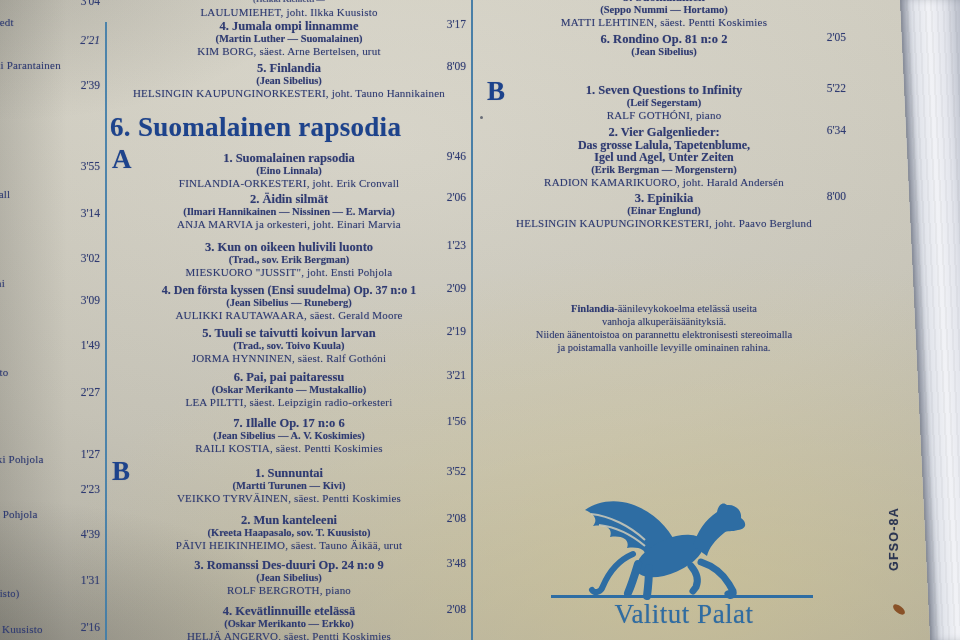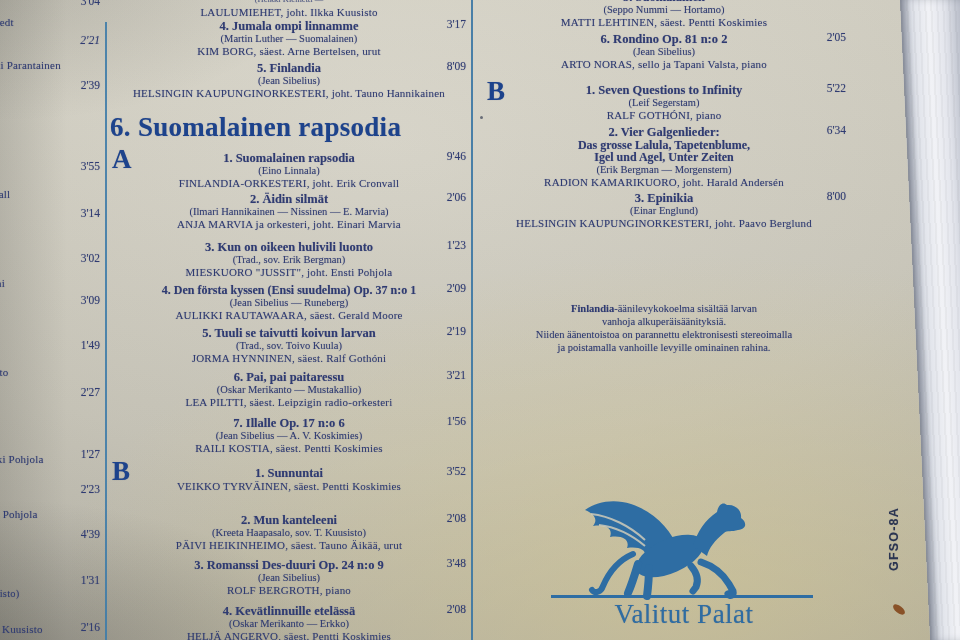--- a/index.html
+++ b/index.html
@@ -15,21 +15,21 @@
       linear-gradient(180deg, rgba(255,255,255,.06), rgba(0,0,0,.07)),
       radial-gradient(140% 120% at 40% 22%, #d8d5c9 0%, #cdcabd 42%, #b6b3a7 84%, #a3a095 100%);
   }
   .txt{text-shadow:0 0 1px rgba(44,55,105,.35);}
   .col{position:absolute;top:0;height:640px;}
   #colM{left:110px;width:358px;}
   #colR{left:480px;width:368px;}
   .track{position:absolute;left:0;width:100%;text-align:center;line-height:12.5px;white-space:nowrap;}
   .tt{font-size:12.5px;font-weight:bold;}
   .tt2{font-size:12px;font-weight:bold;}
-  .ts{font-size:10.5px;}
+  .ts{font-size:10.5px;font-weight:bold;}
   .tc{font-size:11px;letter-spacing:.2px;}
   .time{position:absolute;right:2px;top:-2px;font-size:11.5px;font-weight:normal;}
   .sideletter{position:absolute;font-size:27px;font-weight:bold;color:#1d438c;line-height:26px;}
   .heading{position:absolute;font-size:27px;font-weight:bold;color:#1d438c;letter-spacing:.3px;white-space:nowrap;}
   .divider{position:absolute;width:2px;background:#3f7ca8;opacity:.9;}
   .frag{position:absolute;font-size:11px;white-space:nowrap;letter-spacing:.2px;}
   .lt{position:absolute;left:30px;width:70px;text-align:right;font-size:11.5px;}
   .note{position:absolute;left:0;width:100%;text-align:center;font-size:10.5px;line-height:13px;}
   .edge{
     position:absolute;left:900px;top:0;width:62px;height:640px;
@@ -155,20 +155,21 @@
       <div class="tt">7. Illalle Op. 17 n:o 6</div>
       <div class="ts">(Jean Sibelius — A. V. Koskimies)</div>
       <div class="tc">RAILI KOSTIA, säest. Pentti Koskimies</div>
       <span class="time">1'56</span>
     </div>
 
     <div class="sideletter" style="left:2px;top:458px;">B</div>
 
     <div class="track" style="top:467px;">
       <div class="tt">1. Sunnuntai</div>
+      <div class="ts">(Martti Turunen — Kivi)</div>
       <div class="tc">VEIKKO TYRVÄINEN, säest. Pentti Koskimies</div>
       <span class="time">3'52</span>
     </div>
 
     <div class="track" style="top:514px;">
       <div class="tt">2. Mun kanteleeni</div>
       <div class="ts">(Kreeta Haapasalo, sov. T. Kuusisto)</div>
       <div class="tc">PÄIVI HEIKINHEIMO, säest. Tauno Äikää, urut</div>
       <span class="time">2'08</span>
     </div>
@@ -192,21 +193,20 @@
 
     <div class="track" style="top:-9px;">
       <div class="tt">5. Suomalainen</div>
       <div class="ts">(Seppo Nummi — Hortamo)</div>
       <div class="tc">MATTI LEHTINEN, säest. Pentti Koskimies</div>
     </div>
 
     <div class="track" style="top:33px;">
       <div class="tt">6. Rondino Op. 81 n:o 2</div>
       <div class="ts">(Jean Sibelius)</div>
-      <div class="tc">ARTO NORAS, sello ja Tapani Valsta, piano</div>
       <span class="time">2'05</span>
     </div>
 
     <div class="sideletter" style="left:7px;top:78px;">B</div>
 
     <div class="track" style="top:84px;">
       <div class="tt">1. Seven Questions to Infinity</div>
       <div class="ts">(Leif Segerstam)</div>
       <div class="tc">RALF GOTHÓNI, piano</div>
       <span class="time">5'22</span>
@@ -222,21 +222,21 @@
     </div>
 
     <div class="track" style="top:192px;">
       <div class="tt">3. Epinikia</div>
       <div class="ts">(Einar Englund)</div>
       <div class="tc">HELSINGIN KAUPUNGINORKESTERI, joht. Paavo Berglund</div>
       <span class="time">8'00</span>
     </div>
 
     <div class="note" style="top:302px;">
-      <div><b>Finlandia</b><span>-äänilevykokoelma sisältää larvan</span></div>
+      <div><b>Finlandia</b><span>-äänilevykokoelma etelässä useita</span></div>
       <div>vanhoja alkuperäisäänityksiä.</div>
       <div>Niiden äänentoistoa on parannettu elektronisesti stereoimalla</div>
       <div>ja poistamalla vanhoille levyille ominainen rahina.</div>
     </div>
   </div>
 
   <svg width="190" height="106" viewBox="0 0 190 106" style="position:absolute;left:575px;top:494px;">
     <g fill="#2e6da3" stroke="none">
 
       <path d="M104,56 C96,36 80,18 56,10 C40,5 22,7 10,16 C20,20 23,26 18,32 C32,30 38,35 35,43 C48,41 55,46 52,54 C66,52 72,57 70,64 C82,62 90,64 92,70 C98,70 102,64 104,56 Z"></path>

